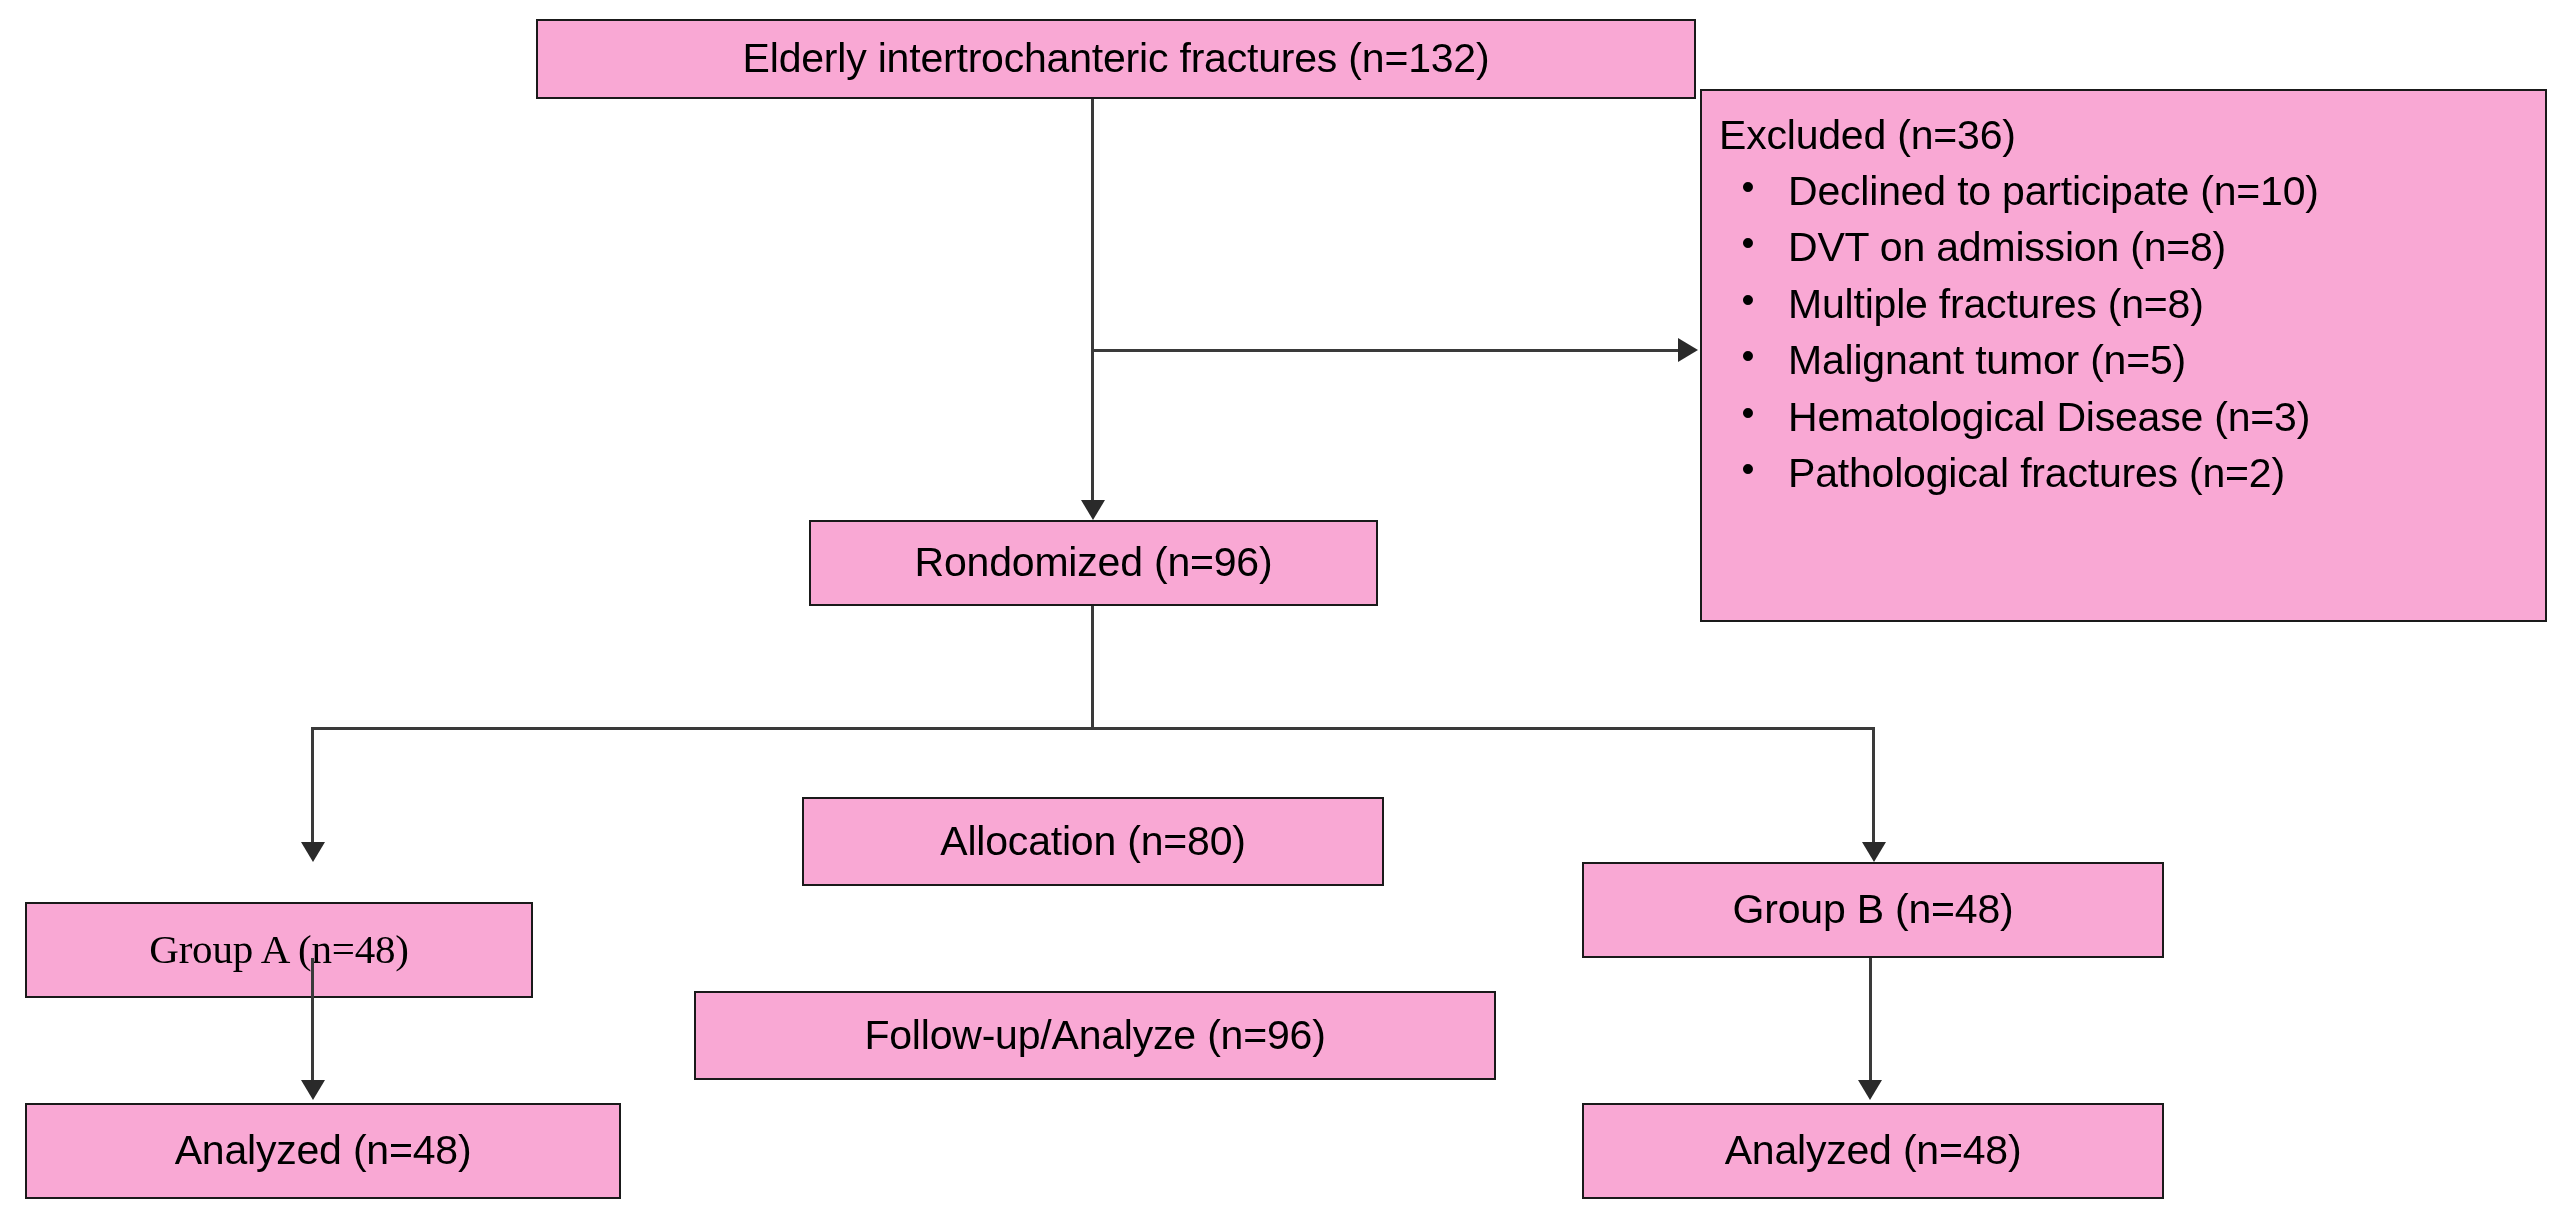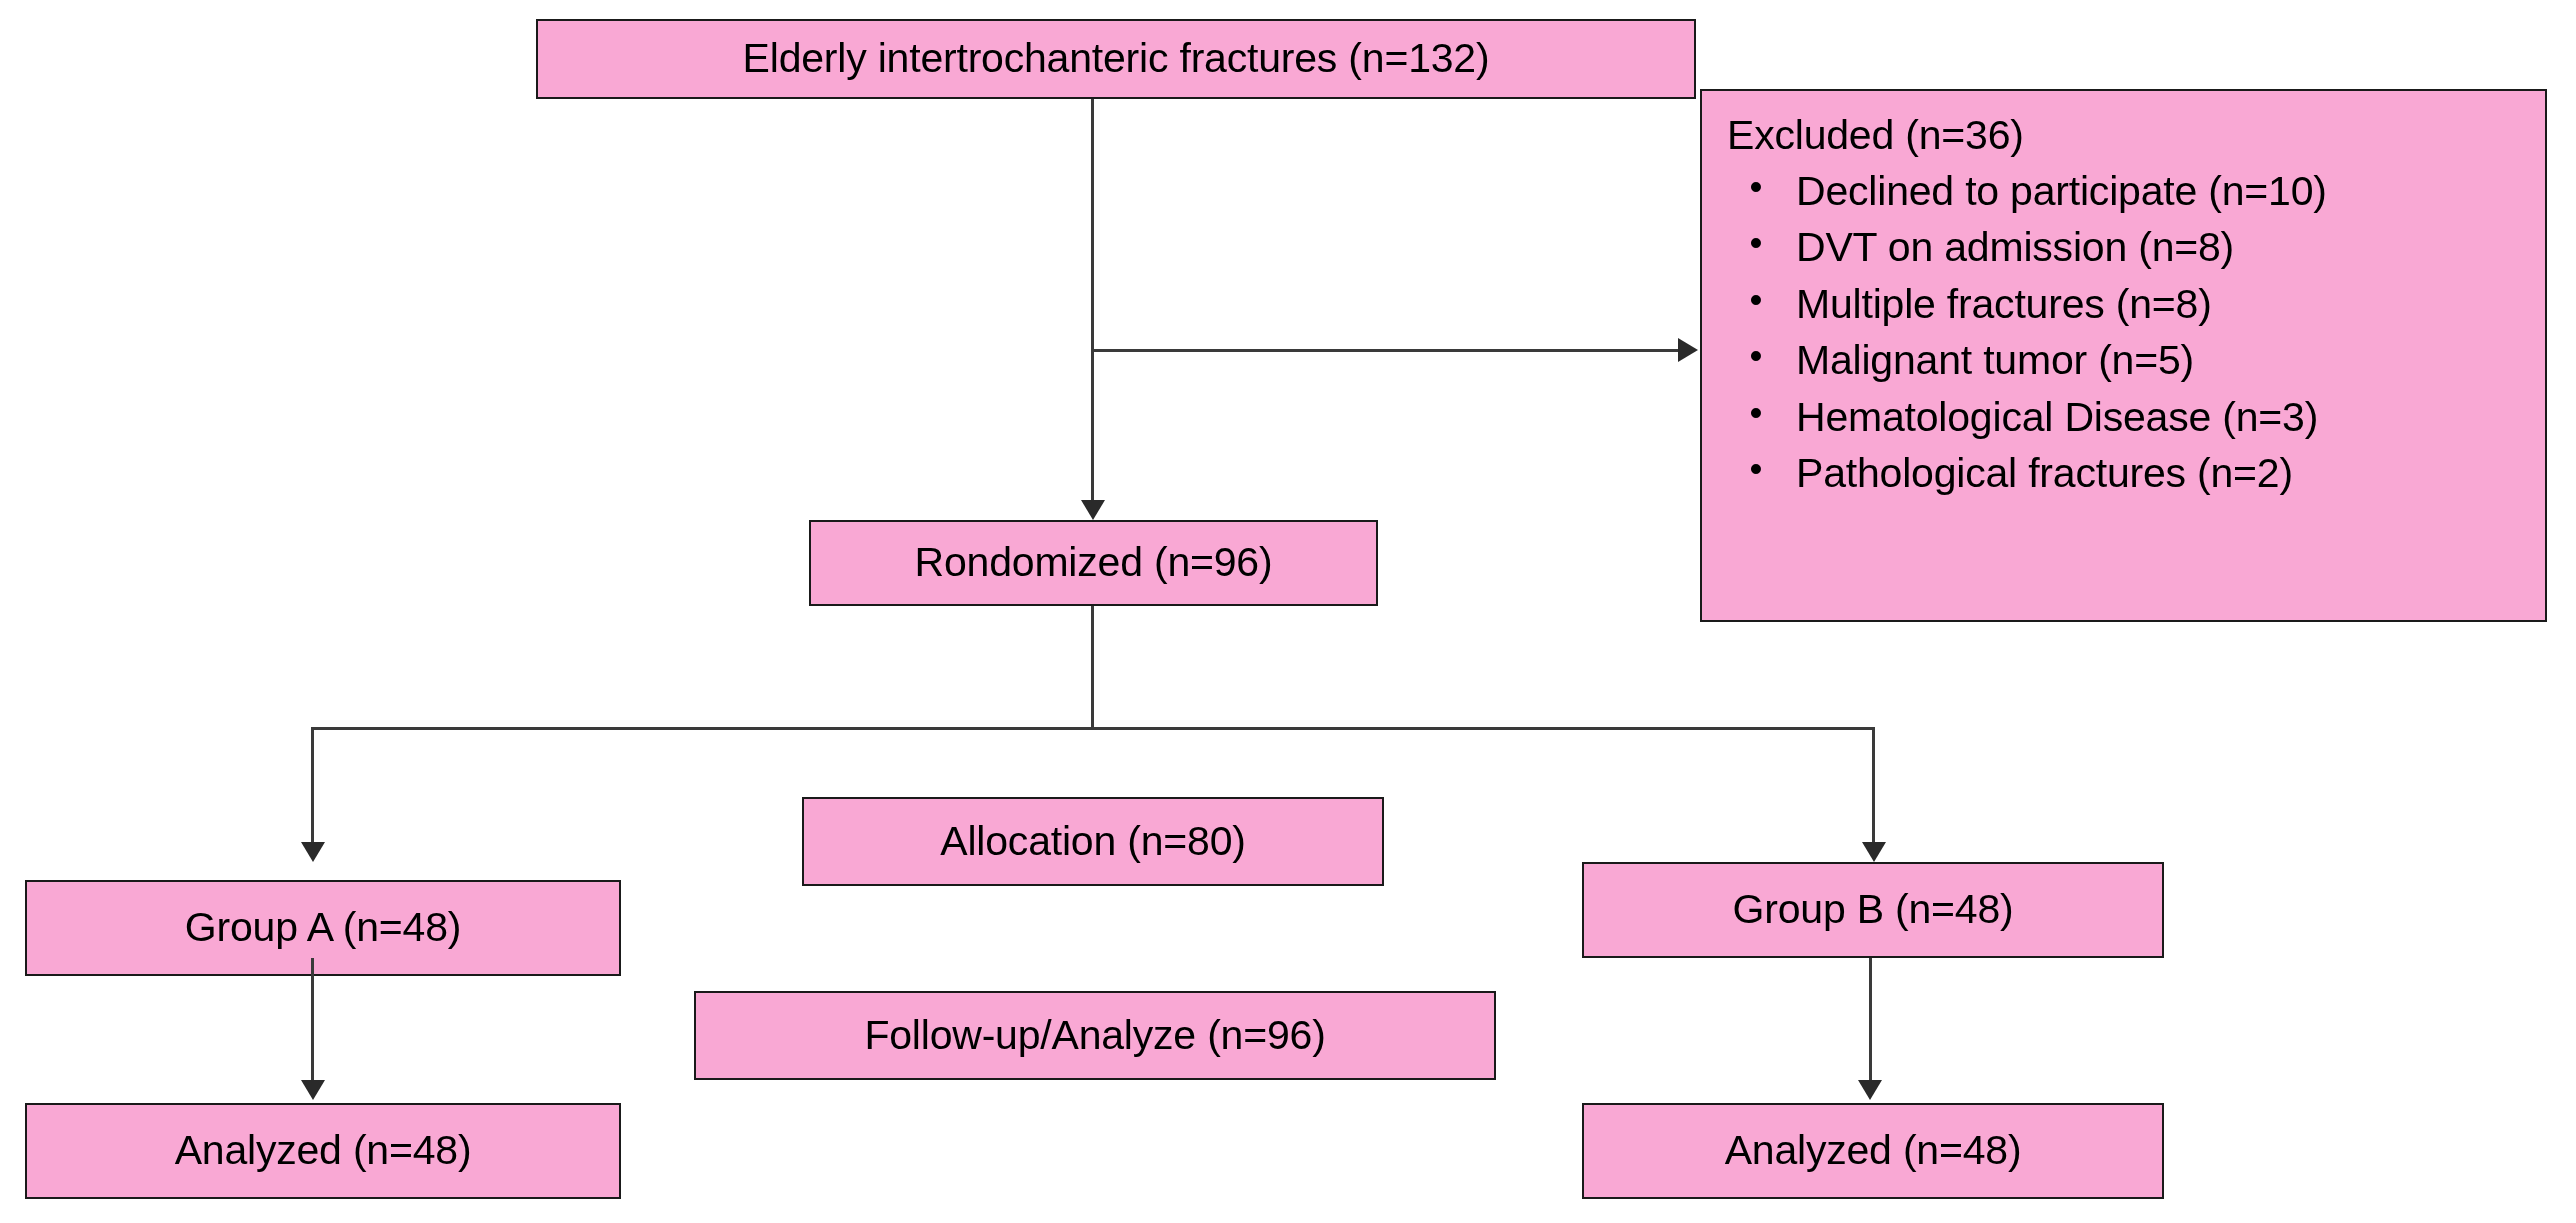--- a/index.html
+++ b/index.html
@@ -82,21 +82,21 @@
 </style>
 </head>
 <body>
 
 <div id="canvas">
 
   <div class="box" style="left:536px; top:18.6px; width:1160px; height:80px;">
     <span>Elderly intertrochanteric fractures (n=132)</span>
   </div>
 
-  <div class="box align-left" style="left:1700px; top:89px; width:847px; height:533px; padding:13px 0 0 8px;">
+  <div class="box align-left" style="left:1700px; top:89px; width:847px; height:533px; padding:13px 0 0 0;">
     <div class="excl-title">Excluded (n=36)</div>
     <ul class="excl-list">
       <li>
         <span class="bullet">•</span>
         <span>Declined to participate (n=10)</span>
       </li>
       <li>
         <span class="bullet">•</span>
         <span>DVT on admission (n=8)</span>
       </li>
@@ -135,21 +135,21 @@
   <div class="vline" style="left:311px; top:727px; height:119px;"></div>
   <div class="arrow-down" style="left:301px; top:842px;"></div>
 
   <div class="vline" style="left:1872px; top:727px; height:119px;"></div>
   <div class="arrow-down" style="left:1862px; top:842px;"></div>
 
   <div class="box" style="left:802px; top:797px; width:582px; height:89px;">
     <span>Allocation (n=80)</span>
   </div>
 
-  <div class="box" style="left:25px; top:880px; width:596px; height:96px;">
+  <div class="box" style="left:25px; top:902px; width:508px; height:96px;font-family:Liberation Serif, serif;">
     <span>Group A (n=48)</span>
   </div>
 
   <div class="box" style="left:1582px; top:862px; width:582px; height:96px;">
     <span>Group B (n=48)</span>
   </div>
 
   <div class="vline" style="left:311px; top:958px; height:127px;"></div>
   <div class="arrow-down" style="left:301px; top:1080px;"></div>
 

